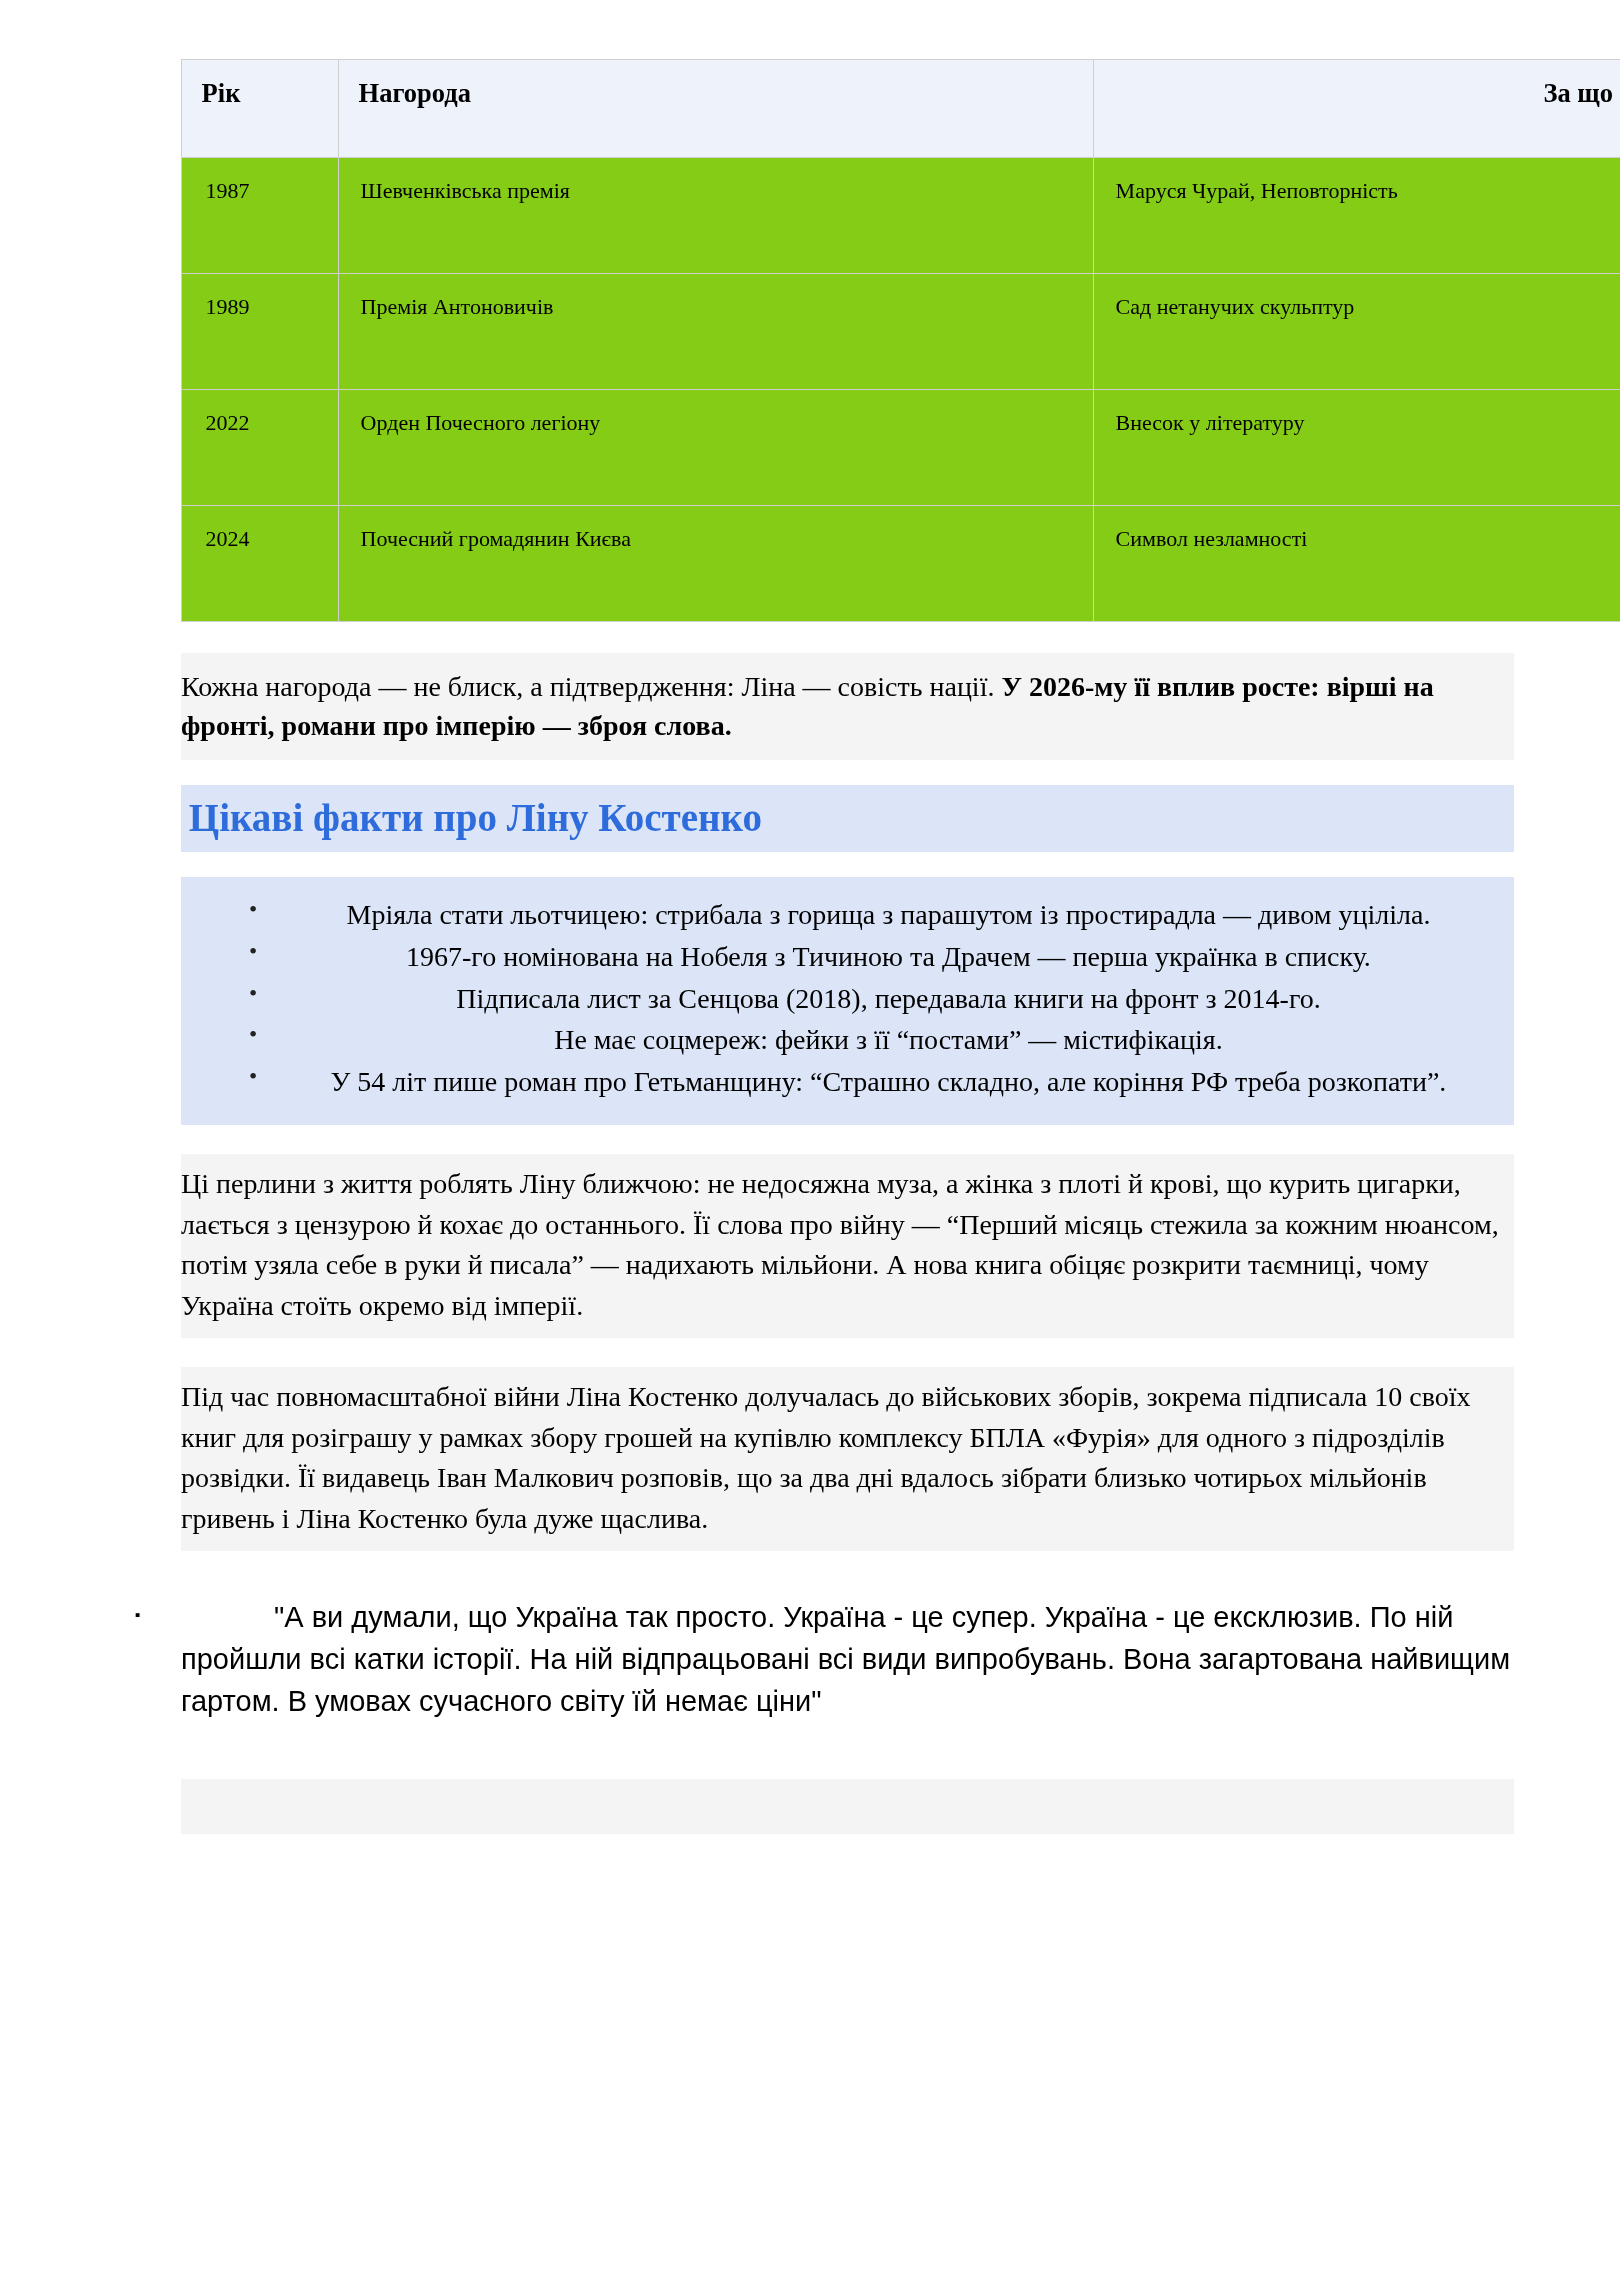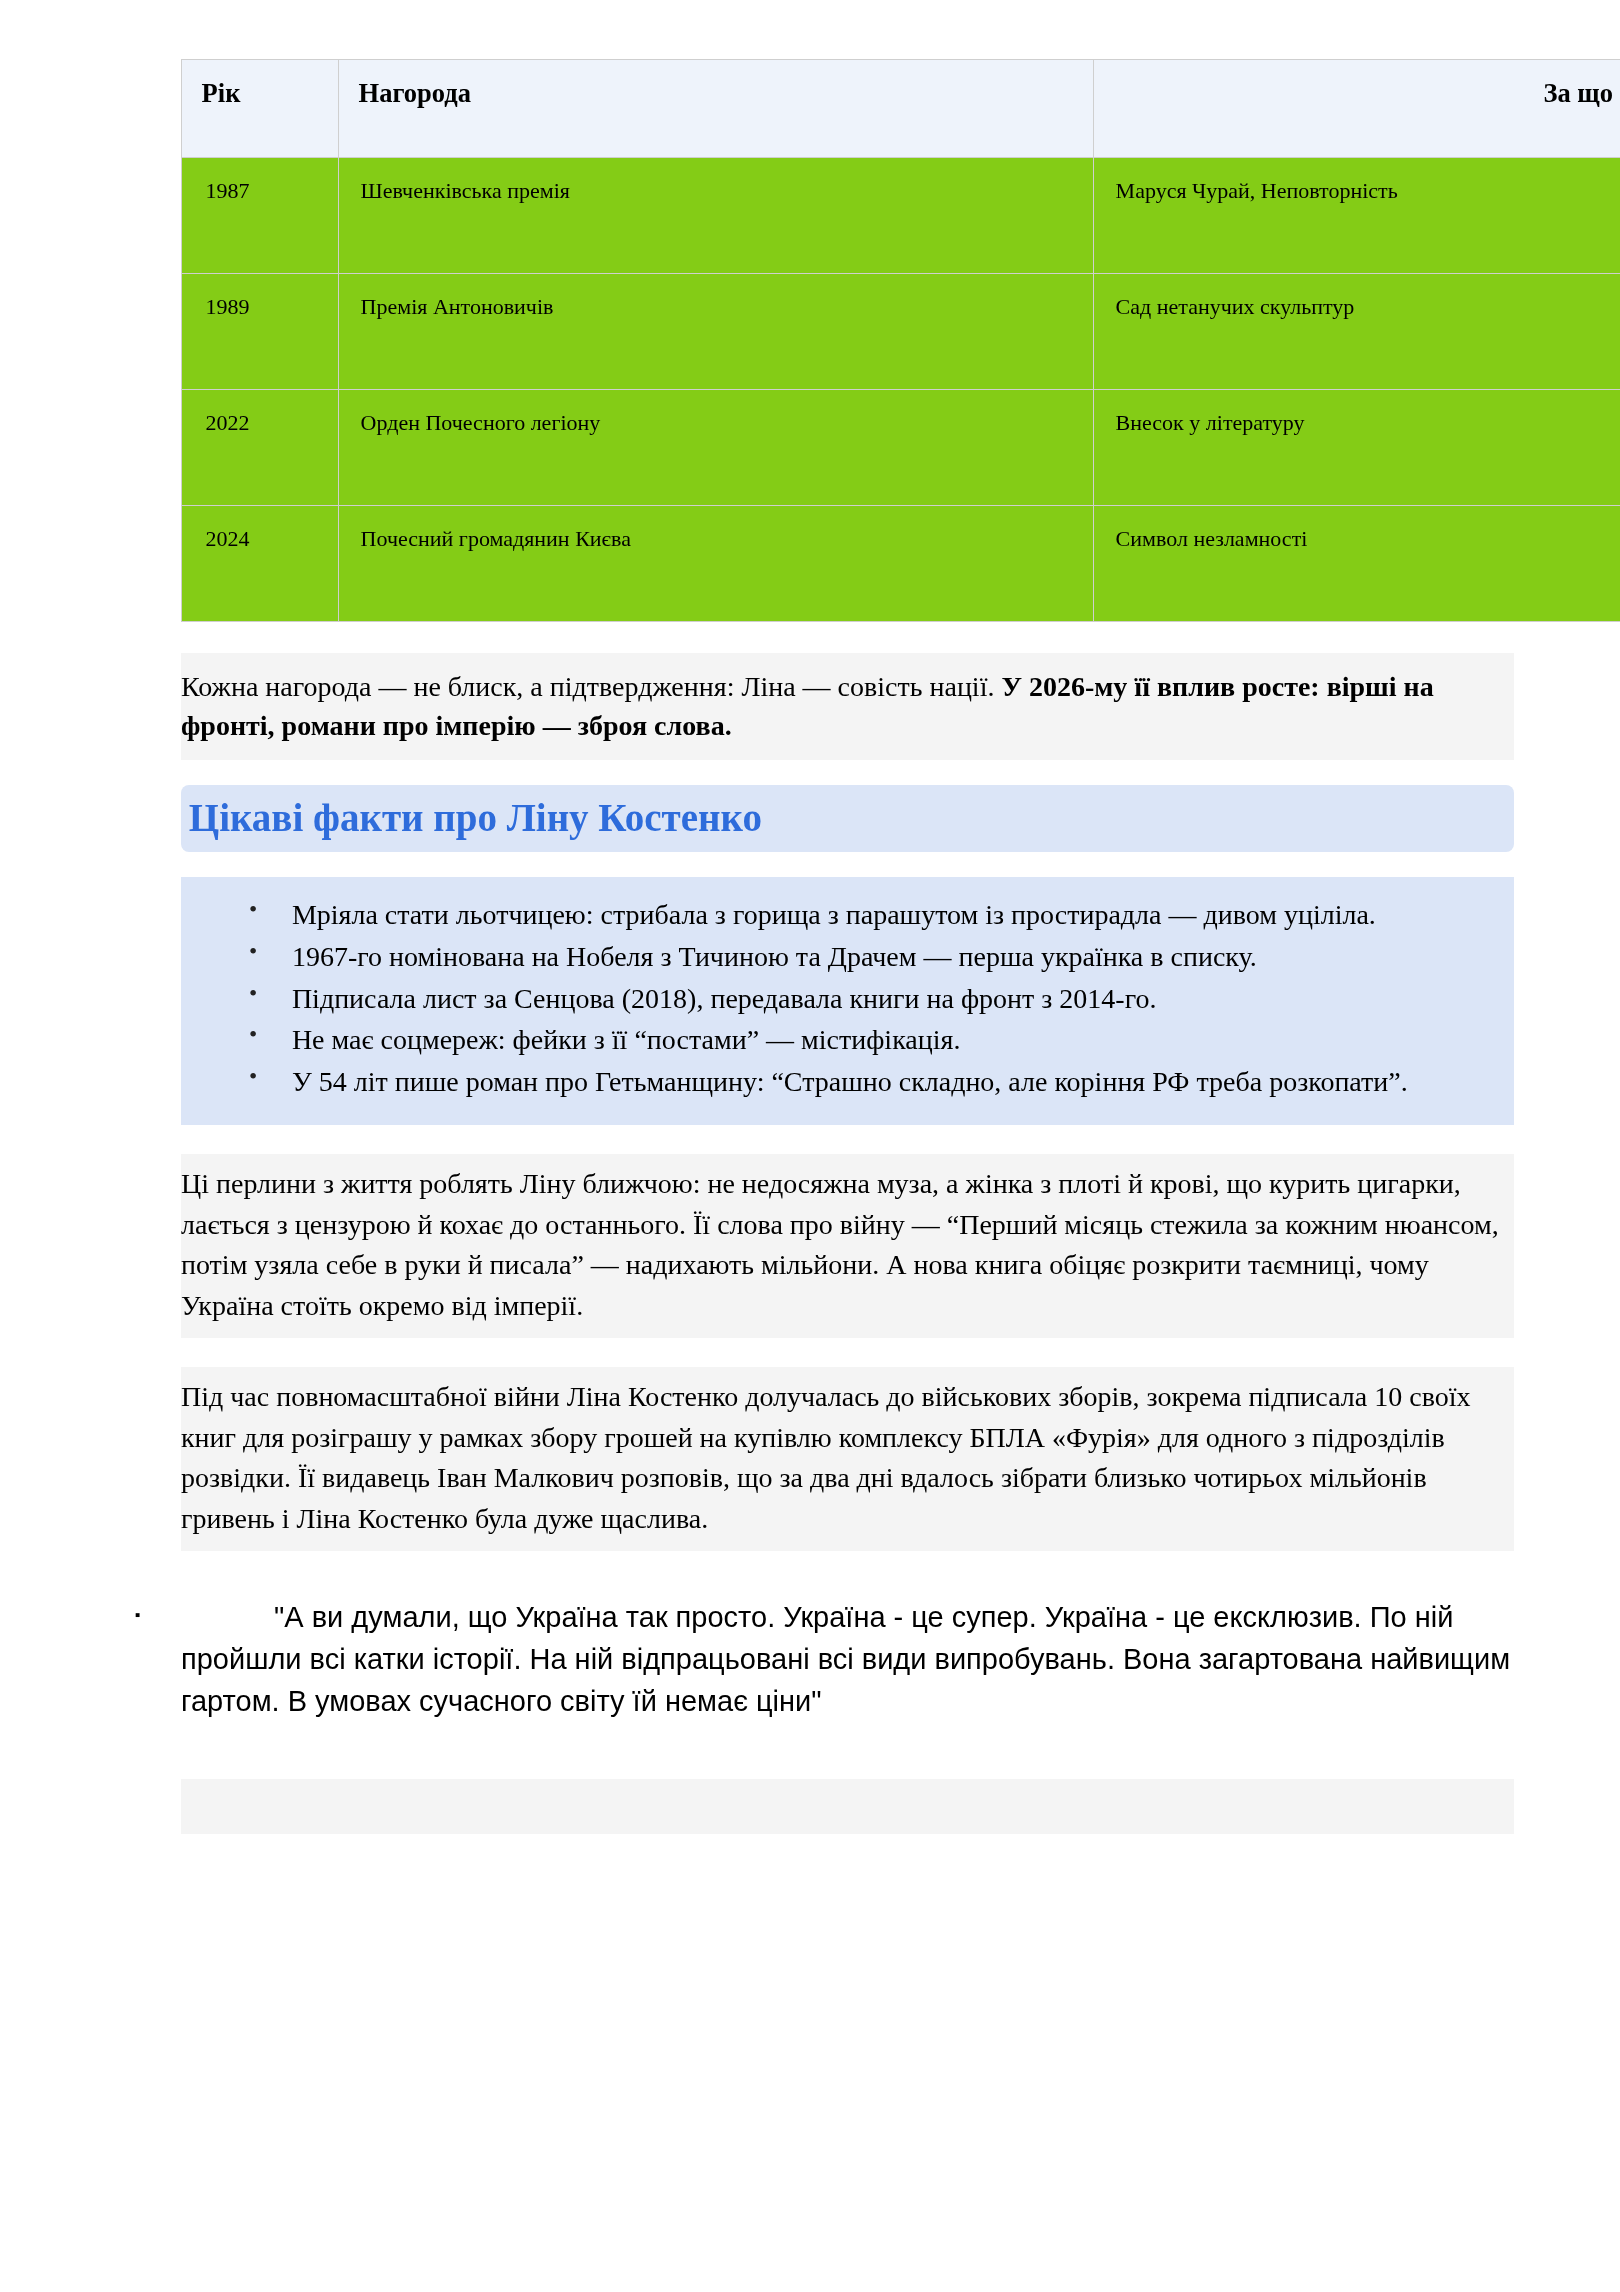--- a/index.html
+++ b/index.html
@@ -77,21 +77,20 @@
   }
   .para b { font-weight: bold; }
 
   
   .heading-band {
     width: 1333px;
     margin: 25.5px 0 0 181px;
     background: #dbe5f7;
     padding: 9.8px 0 11.8px 7.8px;
     box-sizing: border-box;
-    border-radius: 8px;
   }
   .heading-band h2 {
     margin: 0;
     font-size: 39px;
     font-weight: bold;
     color: #2e6cdb;
     font-family: "Liberation Serif", serif;
   }
 
   
@@ -106,20 +105,21 @@
     margin: 0;
     padding-left: 76px;
     list-style: none;
   }
   .facts-band li {
     position: relative;
     font-size: 28px;
     line-height: 1.42;
     margin: 0 0 2px 0;
     padding-left: 5.9px;
+    text-align: center;
   }
   .facts-band li::before {
     content: "•";
     position: absolute;
     left: -37px;
     top: -2px;
     font-size: 23.5px;
     color: #222;
   }
 

